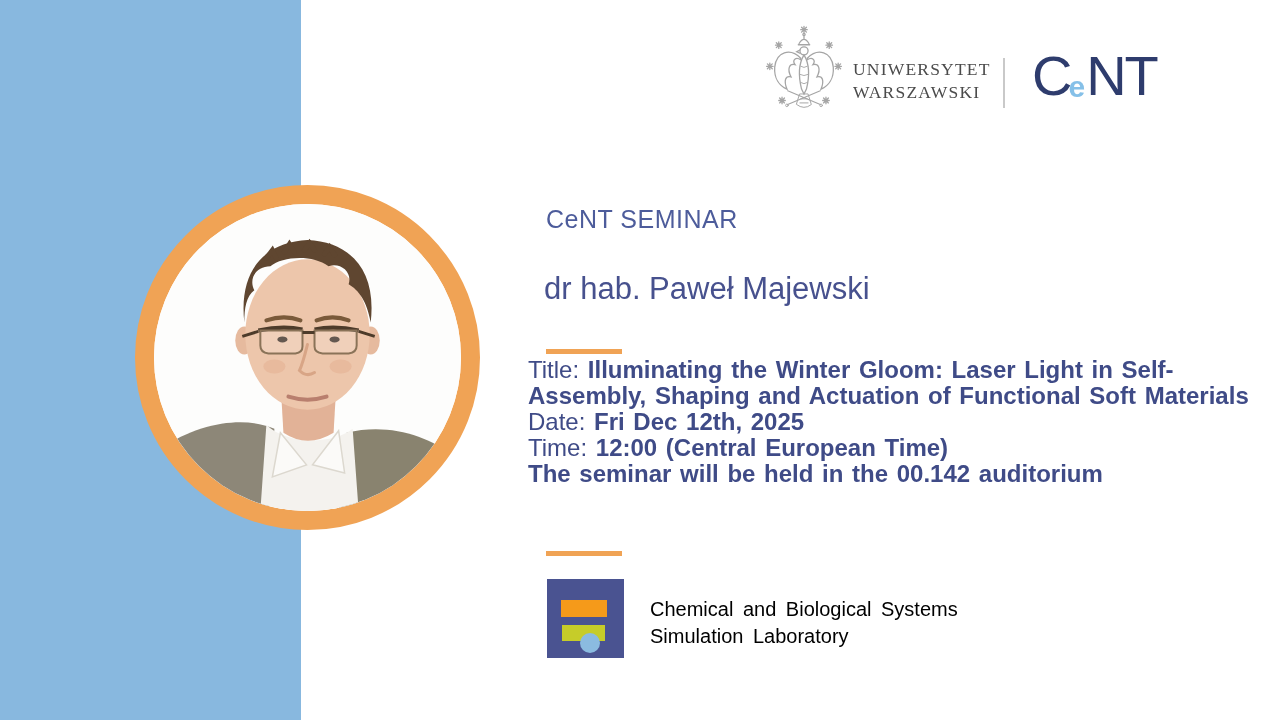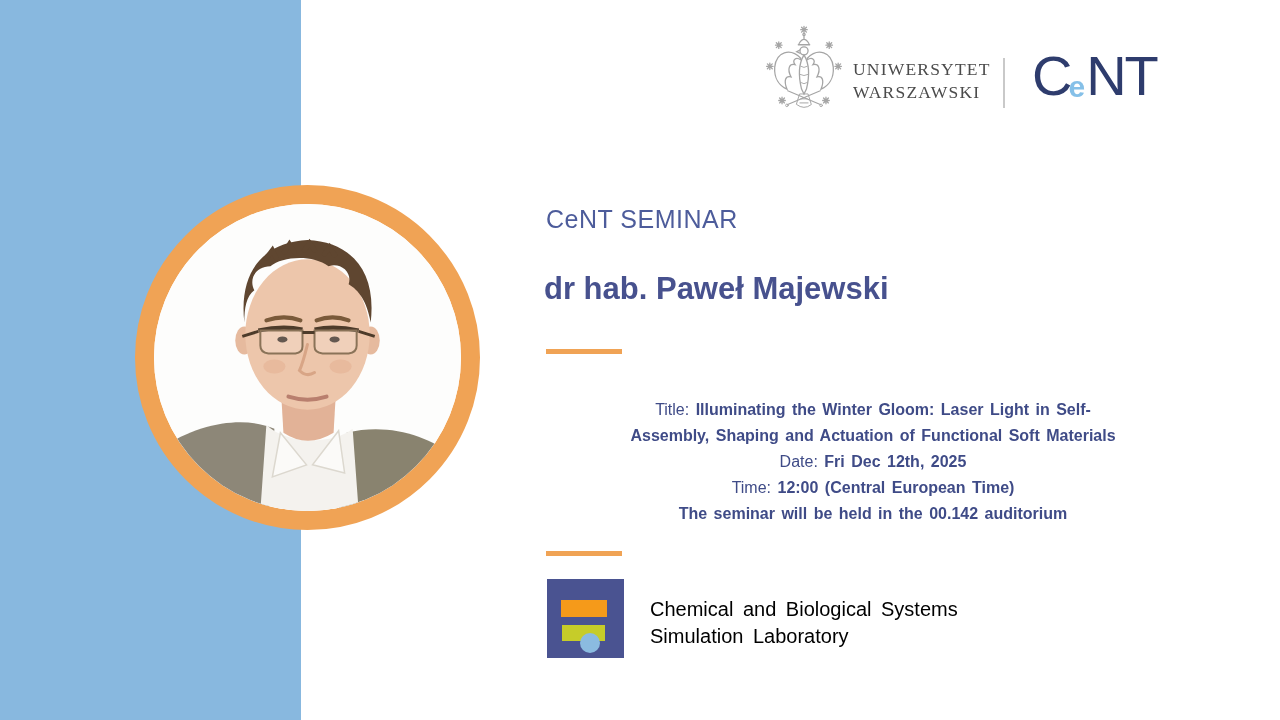--- a/index.html
+++ b/index.html
@@ -93,38 +93,38 @@
     position: absolute;
     left: 546px; top: 205px;
     font-size: 25px;
     letter-spacing: 0.5px;
     color: #4D5C9B;
   }
   .speaker-name {
     position: absolute;
     left: 544px; top: 271px;
     font-size: 31px;
-    font-weight: bold;
+    font-weight: normal;
     color: #47518E;
   }
   .divider {
     position: absolute;
     left: 546px;
     width: 76px; height: 5px;
     background: #F0A355;
   }
   .divider-1 { top: 349px; }
   .divider-2 { top: 551px; }
 
   .details {
     position: absolute;
-    left: 528px; top: 397px;
+    left: 528px; top: 357px;
     width: 690px;
-    text-align: center;
-    font-size: 16px;
+    text-align: left;
+    font-size: 24px;
     line-height: 26px;
     color: #3F4B87;
     word-spacing: 2px;
   }
   .detail-line { white-space: nowrap; }
   .detail-value { font-weight: bold; }
 
   
   .lab-logo {
     position: absolute;

